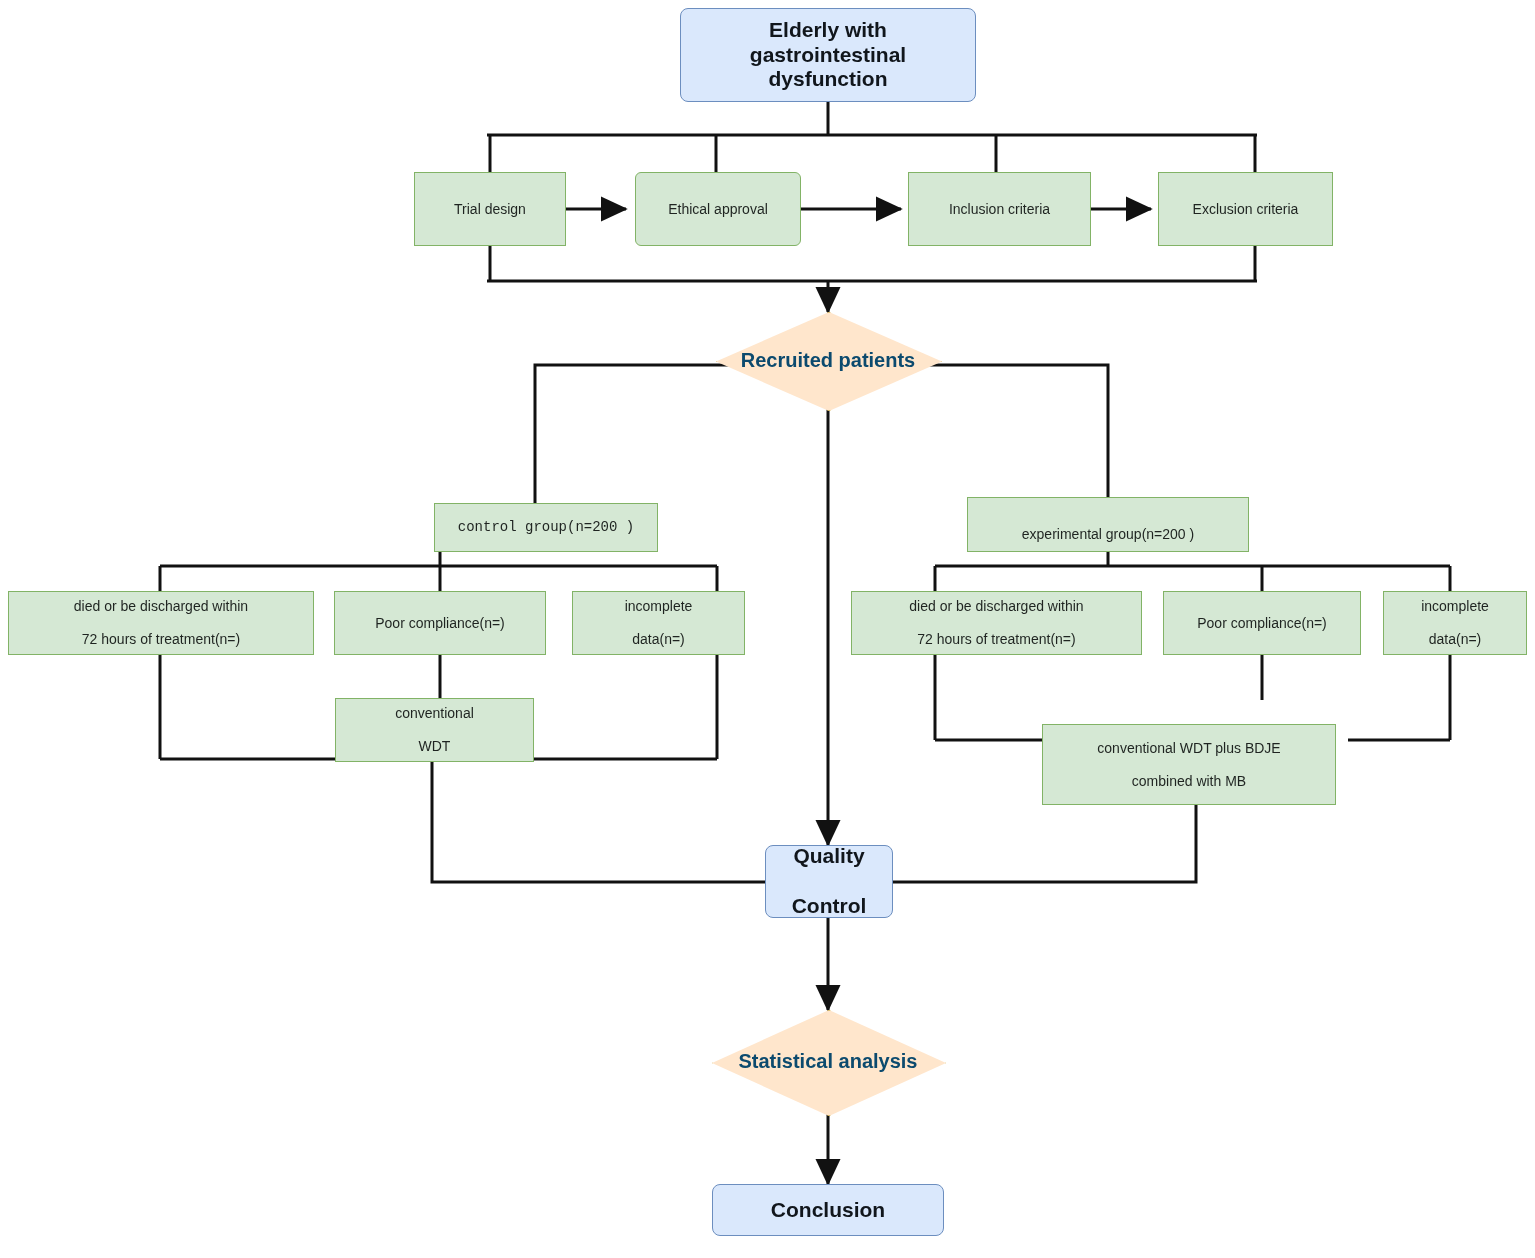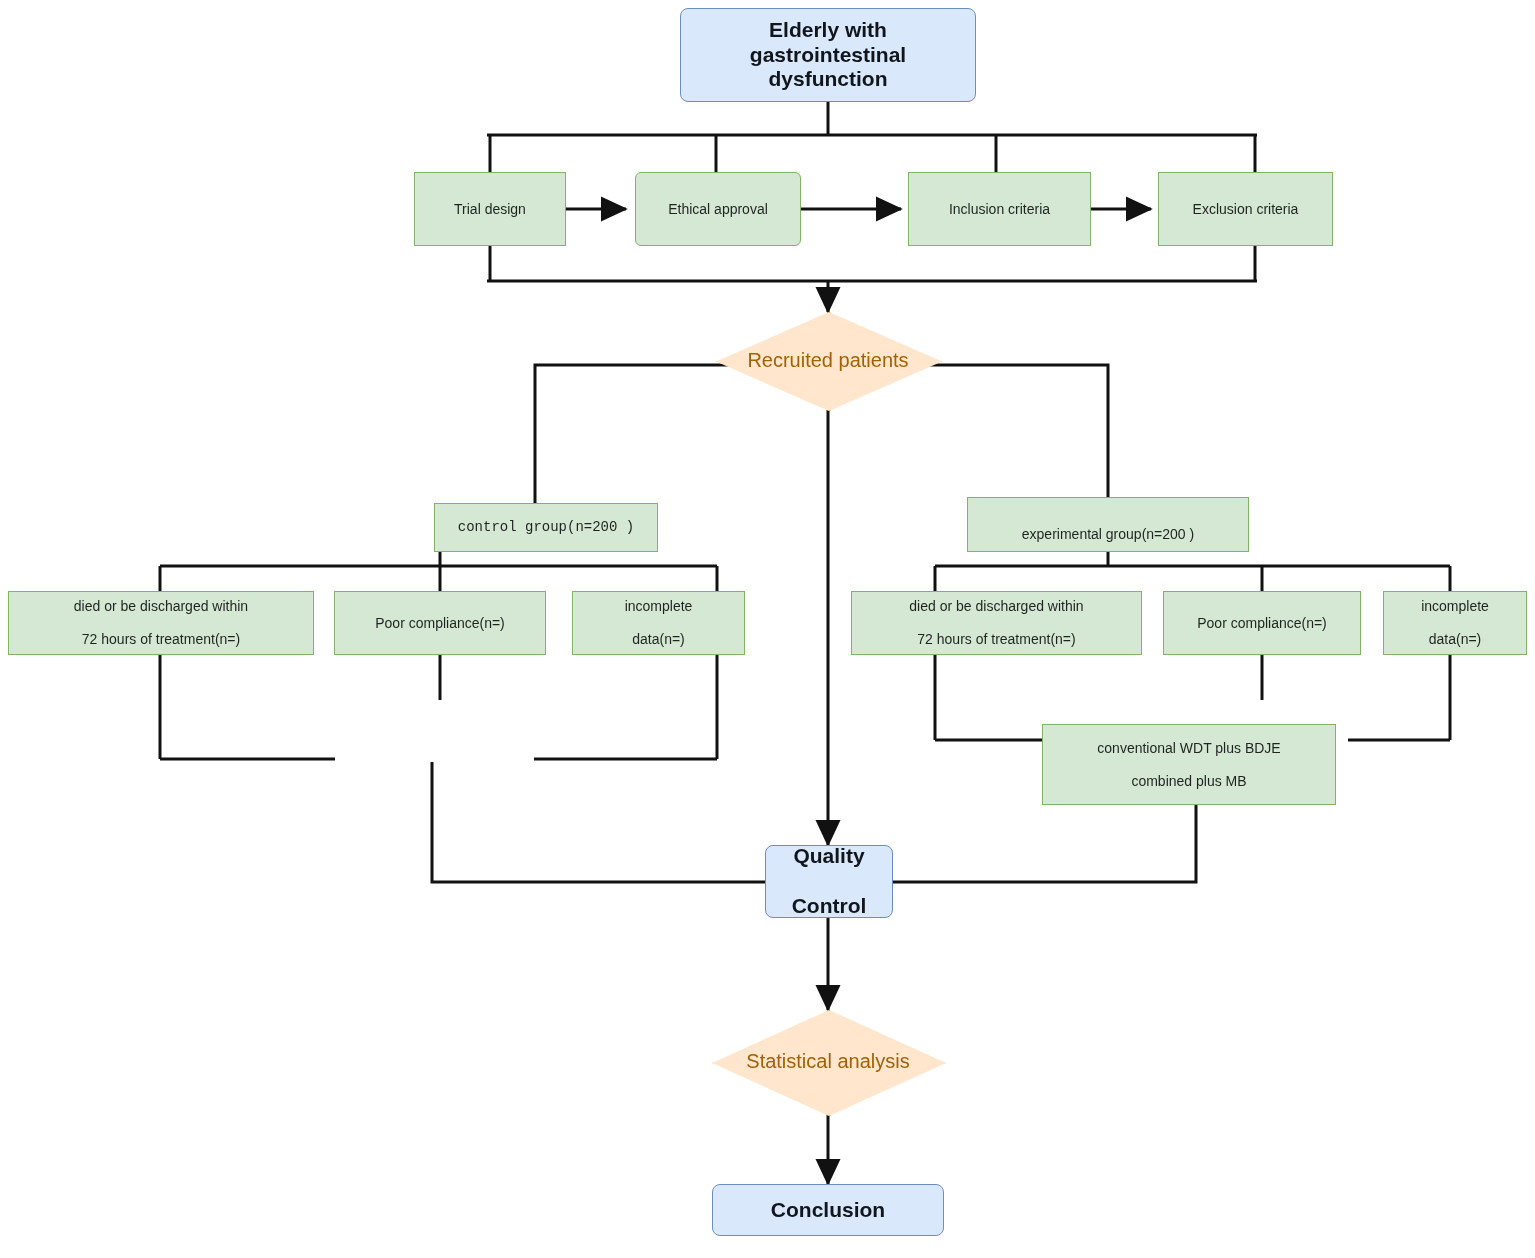--- a/index.html
+++ b/index.html
@@ -2,21 +2,21 @@
 <html><head>
 <meta charset="utf-8">
 <style>
   html,body{margin:0;padding:0;background:#ffffff;}
   body{font-family:"Liberation Sans",sans-serif;}
   #canvas{position:relative;width:1535px;height:1258px;background:#fff;overflow:hidden;}
   .node{position:absolute;box-sizing:border-box;display:flex;align-items:center;justify-content:center;text-align:center;z-index:3;}
   .node span{display:block;line-height:1.18;}
   .proc{background:#d5e8d4;border:1.6px solid #82b366;color:#1f2421;font-size:14px;}
   .term{background:#dae8fc;border:1.6px solid #6c8ebf;color:#11161c;font-weight:bold;font-size:21px;border-radius:8px;}
-  .dec{background:transparent;border:none;color:#a16207;font-weight:normal;font-size:20px;}
+  .dec{background:transparent;border:none;color:#0c4a6e;font-weight:bold;font-size:20px;}
   .dec .dshape{position:absolute;left:0;top:0;width:100%;height:100%;background:#ffe6cc;border:1.6px solid #d6b656;
     clip-path:polygon(50% 0%,100% 50%,50% 100%,0% 50%);}
   .dec span{position:relative;z-index:2;}
   svg.wires{position:absolute;left:0;top:0;width:1535px;height:1258px;z-index:1;}
   .ln{stroke:#111111;stroke-width:3;fill:none;}
 </style>
 </head>
 <body>
 
 <div id="canvas">
@@ -122,20 +122,26 @@
     <span style="white-space:nowrap;">Poor compliance(n=)</span>
   </div>
 
   <div class="node proc" style="left:572px;top:591px;width:173px;height:64px;">
     <span>
       <span>incomplete</span><br>
       <span>data(n=)</span>
     </span>
   </div>
 
+  <div class="node proc" style="left:335px;top:698px;width:199px;height:64px;">
+    <span>
+      <span>conventional</span><br>
+      <span>WDT</span>
+    </span>
+  </div>
 
   <div class="node proc" style="left:851px;top:591px;width:291px;height:64px;">
     <span>
       <span>died or be discharged within</span><br>
       <span>72 hours of treatment(n=)</span>
     </span>
   </div>
 
   <div class="node proc" style="left:1163px;top:591px;width:198px;height:64px;">
     <span style="white-space:nowrap;">Poor compliance(n=)</span>
@@ -144,21 +150,21 @@
   <div class="node proc" style="left:1383px;top:591px;width:144px;height:64px;">
     <span>
       <span>incomplete</span><br>
       <span>data(n=)</span>
     </span>
   </div>
 
   <div class="node proc" style="left:1042px;top:724px;width:294px;height:81px;">
     <span>
       <span>conventional WDT plus BDJE</span><br>
-      <span>combined plus MB</span>
+      <span>combined with MB</span>
     </span>
   </div>
 
   <div class="node term" style="left:765px;top:845px;width:128px;height:73px;">
     <span>
       <span>Quality</span><br>
       <span>Control</span>
     </span>
   </div>
 

